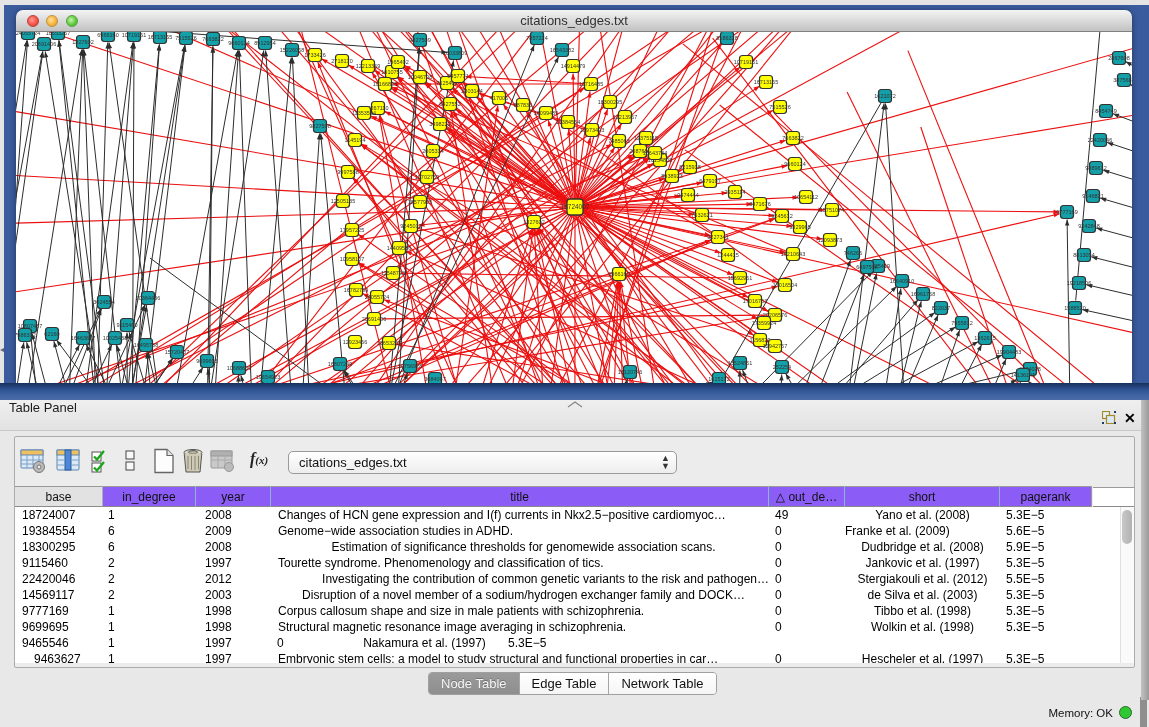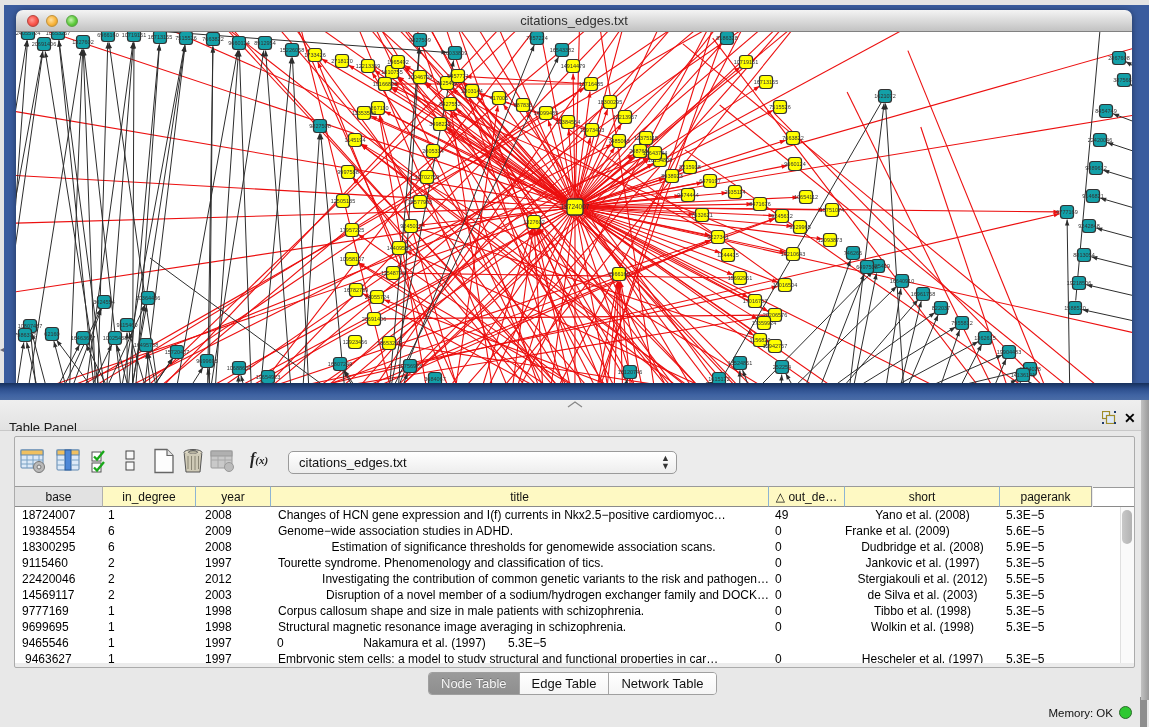--- a/index.html
+++ b/index.html
@@ -9,30 +9,30 @@
 #win{position:absolute;left:16px;top:10px;width:1116px;height:373px;border-radius:7px 7px 0 0;box-shadow:0 1px 6px rgba(0,0,0,.45)}
 #titlebar{position:absolute;left:0;top:0;width:1116px;height:22px;border-radius:7px 7px 0 0;background:linear-gradient(#f4f4f4,#d6d6d6 60%,#c2c2c2);border-bottom:1px solid #818181}
 #titlebar .t{position:absolute;left:0;right:0;top:3px;text-align:center;font-size:13px;color:#303030}
 .light{position:absolute;top:5px;width:12px;height:12px;border-radius:50%}
 #l1{left:11px;background:radial-gradient(circle at 4px 4px,#ff9a93,#f95349 55%,#c93a32);border:1px solid #b5423c}
 #l2{left:30px;background:radial-gradient(circle at 4px 4px,#ffe0a0,#f8b43c 55%,#cf9023);border:1px solid #c0913a}
 #l3{left:50px;background:radial-gradient(circle at 4px 4px,#c8f3b2,#5ecb3c 55%,#49a52c);border:1px solid #58a344}
 #graph{position:absolute;left:0;top:22px;width:1116px;height:352px;background:#fff;overflow:hidden}
 #shadowband{position:absolute;left:0;top:383px;width:1149px;height:17px;background:linear-gradient(#17305c,#2d4f8e 35%,#3f63a2 70%,#4a6ca6)}
 #tp-title{position:absolute;left:0;top:400px;width:1149px;height:31px;background:linear-gradient(#efefef,#e2e2e2);border-bottom:1px solid #c8c8c8}
-#tp-title .txt{position:absolute;left:9px;top:20px;font-size:13px;color:#1c1c1c}
+#tp-title .txt{position:absolute;left:9px;top:0;font-size:13px;color:#1c1c1c}
 #floaticon{position:absolute;left:1102px;top:411px;width:14px;height:13px}
 #closex{position:absolute;left:1124px;top:410px;font-size:14px;color:#000;font-weight:bold}
 #panelbody{position:absolute;left:0;top:431px;width:1149px;height:296px;background:#e8e8e8}
 #contentbox{position:absolute;left:14px;top:436px;width:1121px;height:232px;background:#ececec;border:1px solid #ababab;border-radius:2px}
 .tbico{position:absolute;top:448px}
 #dropdown{position:absolute;left:288px;top:451px;width:389px;height:23px;background:linear-gradient(#ffffff,#ededed);border:1px solid #9a9a9a;border-radius:5px;font-size:13px;color:#111;line-height:21px;padding-left:10px}
 #dd-ar{position:absolute;left:661px;top:454px;font-size:9px;color:#333;line-height:8px;text-align:center}
 #thead{position:absolute;left:15px;top:486px;width:1119px;height:21px;font-size:12px;color:#111}
-.th{float:left;height:21px;line-height:21px;text-align:center;background:#fef9c3;border-right:1px solid #8cb4d4;border-top:1px solid #9a9a9a;border-bottom:1px solid #8a8a8a}
+.th{float:left;height:21px;line-height:21px;text-align:center;background:#8b5cf6;border-right:1px solid #8cb4d4;border-top:1px solid #9a9a9a;border-bottom:1px solid #8a8a8a}
 .th.gray{background:#e2e2e2;border-right:1px solid #b0b0b0}
 .th.last{border-right:1px solid #9a9a9a}
 #tbody{position:absolute;left:15px;top:507px;width:1105px;height:156px;background:#fff;overflow:hidden;font-size:12px;color:#000}
 .tr{height:16px;line-height:16px;white-space:nowrap}
 .td{float:left;overflow:hidden;height:16px}
 #vscroll{position:absolute;left:1120px;top:507px;width:14px;height:156px;background:#fafafa;border-left:1px solid #e0e0e0}
 #vthumb{position:absolute;left:1122px;top:510px;width:10px;height:34px;background:linear-gradient(90deg,#c8c8c8,#b2b2b2);border-radius:5px}
 #hfill{position:absolute;left:1093px;top:487px;width:41px;height:20px;background:#fff;border-top:1px solid #9a9a9a;border-bottom:1px solid #8a8a8a}
 #tabs{position:absolute;left:428px;top:672px;height:23px;display:flex;border:1px solid #9f9f9f;border-radius:4px;overflow:hidden;font-size:13px}
 .tab{height:30px;line-height:21px;padding:0 12px;background:linear-gradient(#ffffff,#f0f0f0);color:#111;border-right:1px solid #a5a5a5}
@@ -986,21 +986,21 @@
       <div class="td" style="width:75px;text-align:left;padding-left:9px">2012</div>
       <div class="td" style="width:498px;text-align:right;padding-left:7px">Investigating the contribution of common genetic variants to the risk and pathogen…</div>
       <div class="td" style="width:76px;text-align:left;padding-left:6px">0</div>
       <div class="td" style="width:155px;text-align:center;padding-left:0px">Stergiakouli et al. (2012)</div>
       <div class="td" style="width:92px;text-align:left;padding-left:6px">5.5E−5</div>
     </div>
 <div class="tr">
       <div class="td" style="width:88px;text-align:left;padding-left:7px">14569117</div>
       <div class="td" style="width:93px;text-align:left;padding-left:5px">2</div>
       <div class="td" style="width:75px;text-align:left;padding-left:9px">2003</div>
-      <div class="td" style="width:498px;text-align:right;padding-left:7px">Disruption of a novel member of a sodium/hydrogen exchanger family and DOCK…</div>
+      <div class="td" style="width:498px;text-align:center;padding-left:7px">Disruption of a novel member of a sodium/hydrogen exchanger family and DOCK…</div>
       <div class="td" style="width:76px;text-align:left;padding-left:6px">0</div>
       <div class="td" style="width:155px;text-align:center;padding-left:0px">de Silva et al. (2003)</div>
       <div class="td" style="width:92px;text-align:left;padding-left:6px">5.3E−5</div>
     </div>
 <div class="tr">
       <div class="td" style="width:88px;text-align:left;padding-left:7px">9777169</div>
       <div class="td" style="width:93px;text-align:left;padding-left:5px">1</div>
       <div class="td" style="width:75px;text-align:left;padding-left:9px">1998</div>
       <div class="td" style="width:498px;text-align:left;padding-left:7px">Corpus callosum shape and size in male patients with schizophrenia.</div>
       <div class="td" style="width:76px;text-align:left;padding-left:6px">0</div>
@@ -1018,21 +1018,21 @@
     </div>
 <div class="tr">
       <div class="td" style="width:88px;text-align:left;padding-left:7px">9465546</div>
       <div class="td" style="width:93px;text-align:left;padding-left:5px">1</div>
       <div class="td" style="width:75px;text-align:left;padding-left:9px">1997</div>
       <div class="td" style="width:76px;text-align:left;padding-left:6px">0</div>
       <div class="td" style="width:155px;text-align:center;padding-left:0px">Nakamura et al. (1997)</div>
       <div class="td" style="width:92px;text-align:left;padding-left:6px">5.3E−5</div>
     </div>
 <div class="tr">
-      <div class="td" style="width:88px;text-align:left;padding-left:10px">9463627</div>
+      <div class="td" style="width:88px;text-align:left;padding-left:19px">9463627</div>
       <div class="td" style="width:93px;text-align:left;padding-left:5px">1</div>
       <div class="td" style="width:75px;text-align:left;padding-left:9px">1997</div>
       <div class="td" style="width:498px;text-align:left;padding-left:7px">Embryonic stem cells: a model to study structural and functional properties in car…</div>
       <div class="td" style="width:76px;text-align:left;padding-left:6px">0</div>
       <div class="td" style="width:155px;text-align:center;padding-left:0px">Hescheler et al. (1997)</div>
       <div class="td" style="width:92px;text-align:left;padding-left:6px">5.3E−5</div>
     </div>
 </div>
 <div id="vscroll"></div>
 <div id="vthumb"></div>

